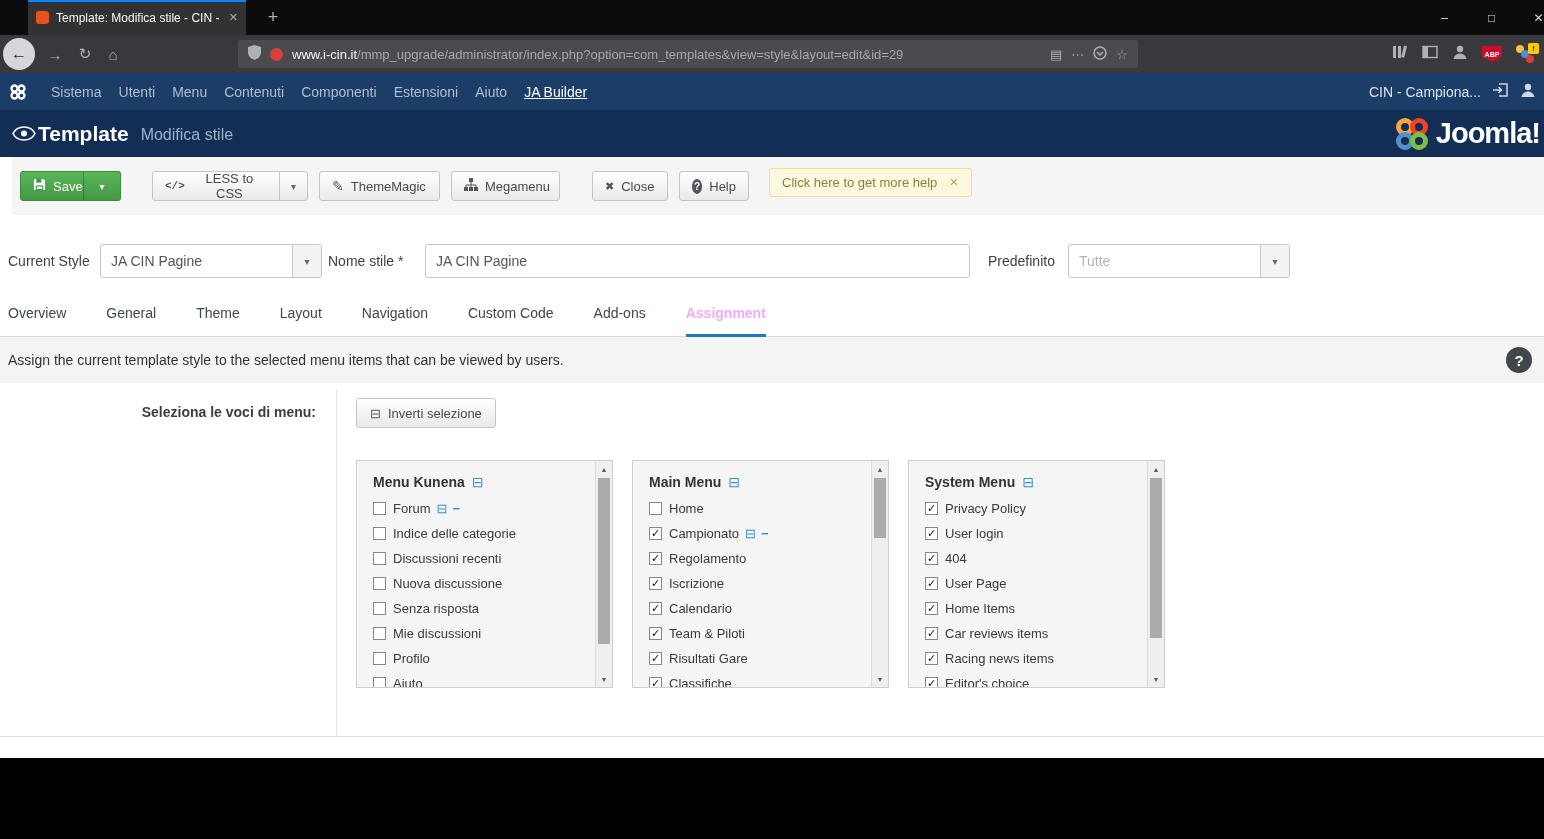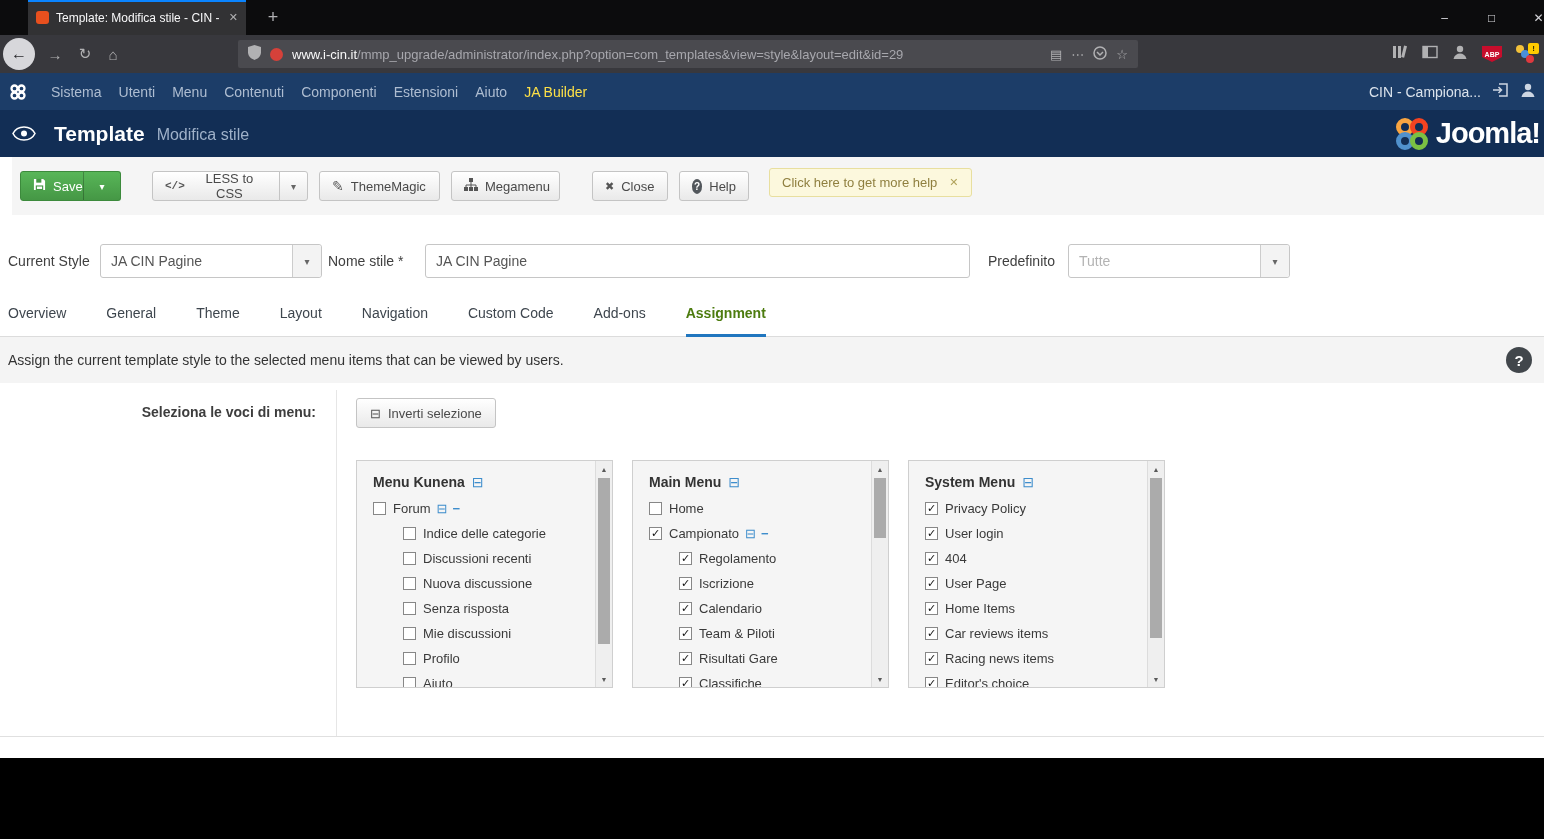--- a/index.html
+++ b/index.html
@@ -34,28 +34,28 @@
   .vdh-icon .b1 { left:0; top:0; background:#f3c13a; }
   .vdh-icon .b2 { left:5px; top:5px; background:#4a90d9; }
   .vdh-icon .b3 { left:10px; top:10px; background:#e0393e; }
   .ext-badge { position:absolute; right:-5px; top:-2px; width:11px; height:11px; border-radius:2px; background:#ffcb00; color:#3a3000; font-size:8px; font-weight:bold; display:flex; align-items:center; justify-content:center; }
 
   
   .adminbar { position:absolute; top:73px; left:0; width:100%; height:37px; background:#1c3d68; display:flex; align-items:center; }
   .joomla-mini { margin-left:9px; display:flex; }
   .admin-nav { display:flex; gap:17px; margin-left:24px; }
   .anav { color:#aebdd1; font-size:14px; }
-  .anav.dim { color:#fde047; }
+  .anav.dim { color:#ffffff;text-decoration:underline; }
   .admin-right { position:absolute; right:8px; top:0; height:37px; display:flex; align-items:center; gap:12px;text-align:right; }
   .admin-user { color:#dbe3ec; font-size:14px; }
 
   
   .titlebar { position:absolute; top:110px; left:0; width:100%; height:47px; background:#122e55; display:flex; align-items:center; }
   .eye-wrap { margin-left:12px; display:flex; }
-  .page-title { color:#fff; font-size:21px; font-weight:bold; margin-left:18px; }
+  .page-title { color:#fff; font-size:21px; font-weight:bold; margin-left:2px; }
   .page-subtitle { color:#9fb1c9; font-size:16px; margin-left:12px; margin-top:3px; }
   .joomla-logo { position:absolute; right:4px; top:0; height:47px; display:flex; align-items:center; gap:6px; }
   .joomla-word { color:#fff; font-size:29px; font-weight:bold; letter-spacing:-1px; }
 
   
   .page-bg { position:absolute; top:157px; left:0; width:100%; height:601px; background:#fff; }
 
   
   .jtoolbar { position:absolute; top:157px; left:12px; width:100%; height:58px; background:#f5f5f5; }
   .btn, .btn-save { position:absolute; top:14px; height:30px; border-radius:3px; font-size:13px; display:flex; align-items:center; gap:7px; padding:0 12px; }
@@ -87,21 +87,21 @@
   .s-current { left:100px; width:222px; }
   .s-pred { left:1068px; width:222px; }
   .jselect-value { flex:1 1 auto; padding-left:10px; font-size:14px; color:#555; white-space:nowrap; overflow:hidden; }
   .s-pred .jselect-value { color:#b3b3b3; }
   .jselect-caret { width:29px; align-self:stretch; border-left:1px solid #ccc; background:#f3f3f3; display:flex; align-items:center; justify-content:center; border-radius:0 3px 3px 0; }
   .jinput { position:absolute; left:425px; top:244px; width:545px; height:34px; border:1px solid #c6c6c6; border-radius:3px; padding:0 10px; font-size:14px; color:#555; font-family:"Liberation Sans", sans-serif; background:#fff; }
 
   
   .tabs { position:absolute; top:292px; left:0; width:100%; height:45px; border-bottom:1px solid #dcdcdc; display:flex; gap:40px; padding-left:8px; }
   .jtab { font-size:14px; color:#3e464e; padding:13px 0 0; border-bottom:3px solid transparent; height:45px; }
-  .jtab.active { font-weight:bold; color:#4d7c0f; border-bottom-color:#2076bf;text-align:center; }
+  .jtab.active { font-weight:bold; color:#f0abfc; border-bottom-color:#2076bf;text-align:center; }
 
   
   .infobar { position:absolute; top:337px; left:0; width:100%; height:46px; background:#f4f4f4; display:flex; align-items:center; }
   .info-text { margin-left:8px; font-size:14px; color:#333; }
   .info-help { position:absolute; right:12px; width:26px; height:26px; border-radius:50%; background:#41464b; color:#fff; font-size:15px; font-weight:bold; display:flex; align-items:center; justify-content:center; }
 
   
   .assign-label { position:absolute; left:0; top:404px; width:316px; text-align:right; font-size:14px; font-weight:bold; color:#3d3d3d; }
   .vdivider { position:absolute; left:336px; top:390px; width:1px; height:346px; background:#e6e6e6; }
   .b-invert { position:absolute; left:356px; top:398px; height:30px; background:linear-gradient(#ffffff,#e9e9e9); border:1px solid #c4c4c4; border-radius:3px; font-size:13px; color:#4a4a4a; display:flex; align-items:center; gap:7px; padding:0 13px; }
@@ -109,21 +109,21 @@
 
   .panel { position:absolute; top:460px; width:257px; height:228px; background:#f5f5f5; border:1px solid #cfcfcf; overflow:hidden; }
   .p1 { left:356px; } .p2 { left:632px; } .p3 { left:908px; }
   .panel-inner { padding:13px 17px 0 16px; }
   .panel-head { display:flex; align-items:center; margin-bottom:10px; }
   .panel-title { font-size:14px; font-weight:bold; color:#333; }
   .blue-collapse { color:#3d8dcc; font-size:14px; margin-left:7px; }
   .blue-collapse.sm { font-size:13px; margin-left:6px; }
   .blue-dash { color:#3d8dcc; font-weight:bold; font-size:13px; margin-left:5px; }
   .mrow { display:flex; align-items:center; height:17px; margin-bottom:8px; font-size:13px; color:#3a3a3a; }
-  .mrow.ind { margin-left:30px; }
+  .mrow.ind { }
   .cb { width:13px; height:13px; background:#fff; border:1px solid #878787; margin-right:7px; flex:0 0 auto; display:flex; align-items:center; justify-content:center; font-size:11px; line-height:11px; color:#111; }
   .mlabel { white-space:nowrap; }
 
   .vscroll { position:absolute; right:0; top:0; bottom:0; width:17px; background:#efefef; border-left:1px solid #dcdcdc; }
   .sb-up, .sb-down { position:absolute; left:0; width:16px; height:16px; color:#5a5a5a; font-size:7px; display:flex; align-items:center; justify-content:center; }
   .sb-up { top:0; } .sb-down { bottom:0; }
   .sb-thumb { position:absolute; left:2px; width:12px; background:#ababab; }
   .p1 .sb-thumb { top:17px; height:166px; }
   .p2 .sb-thumb { top:17px; height:60px; }
   .p3 .sb-thumb { top:17px; height:160px; }

